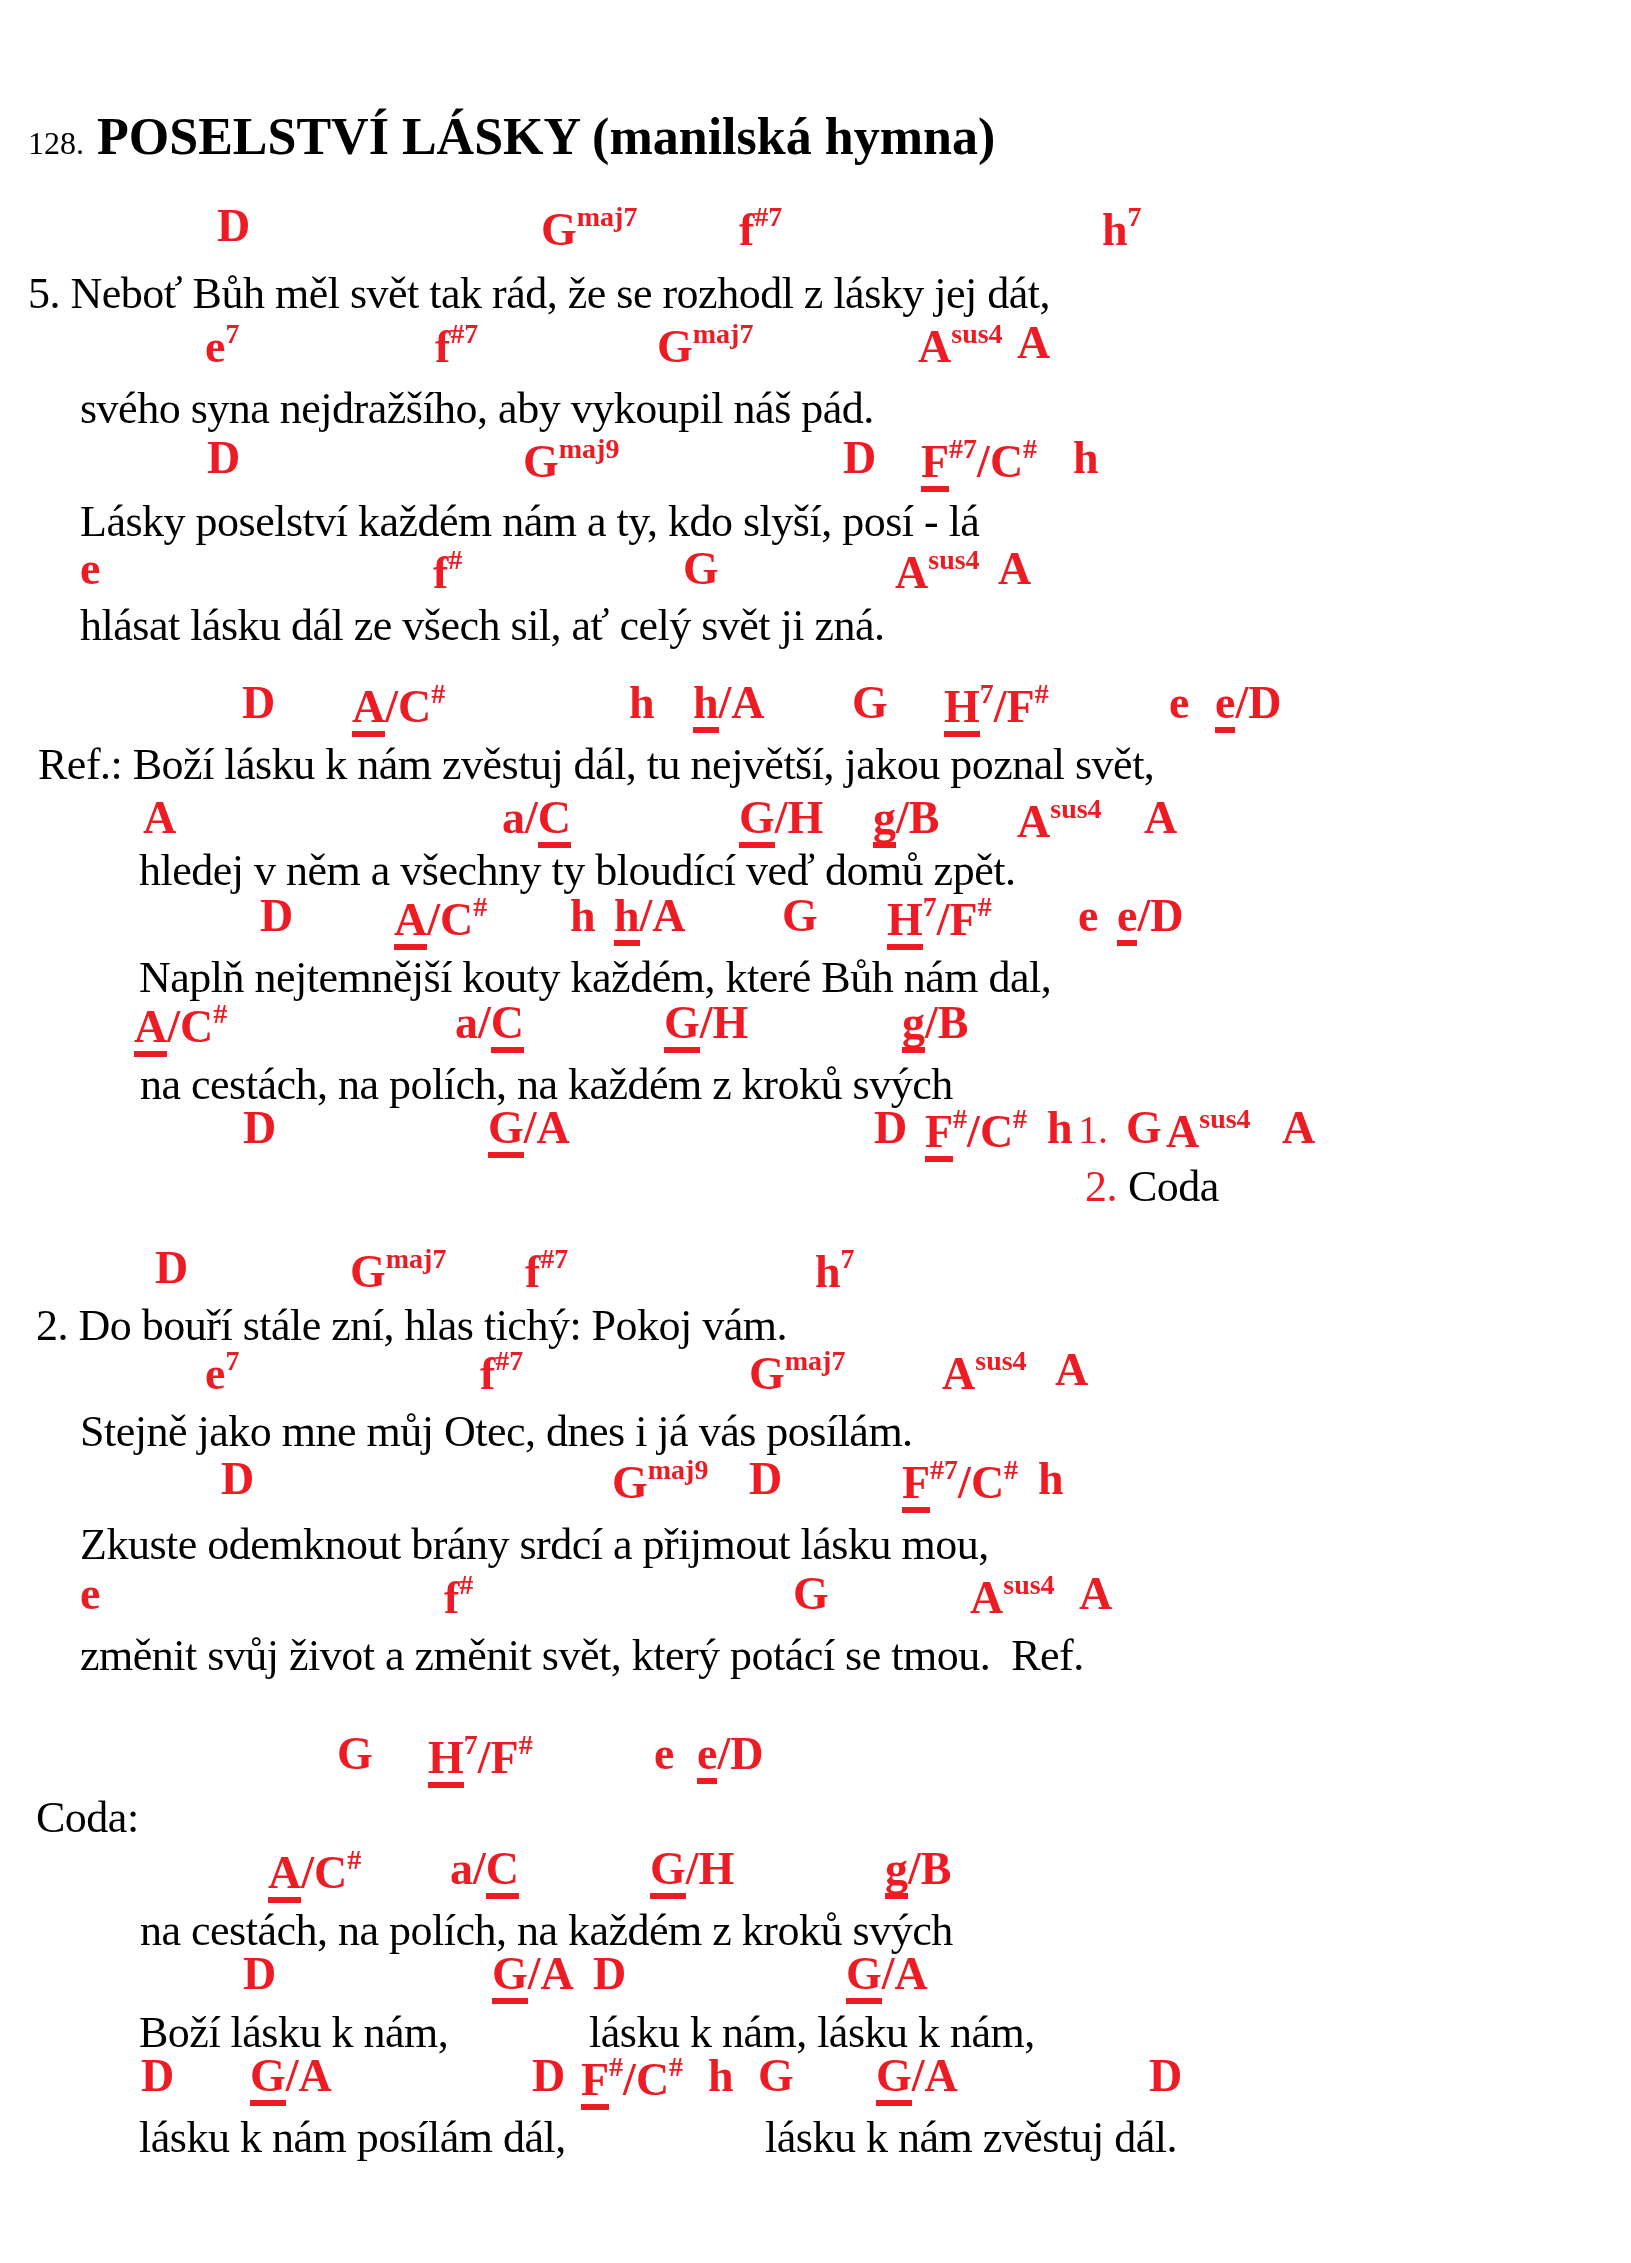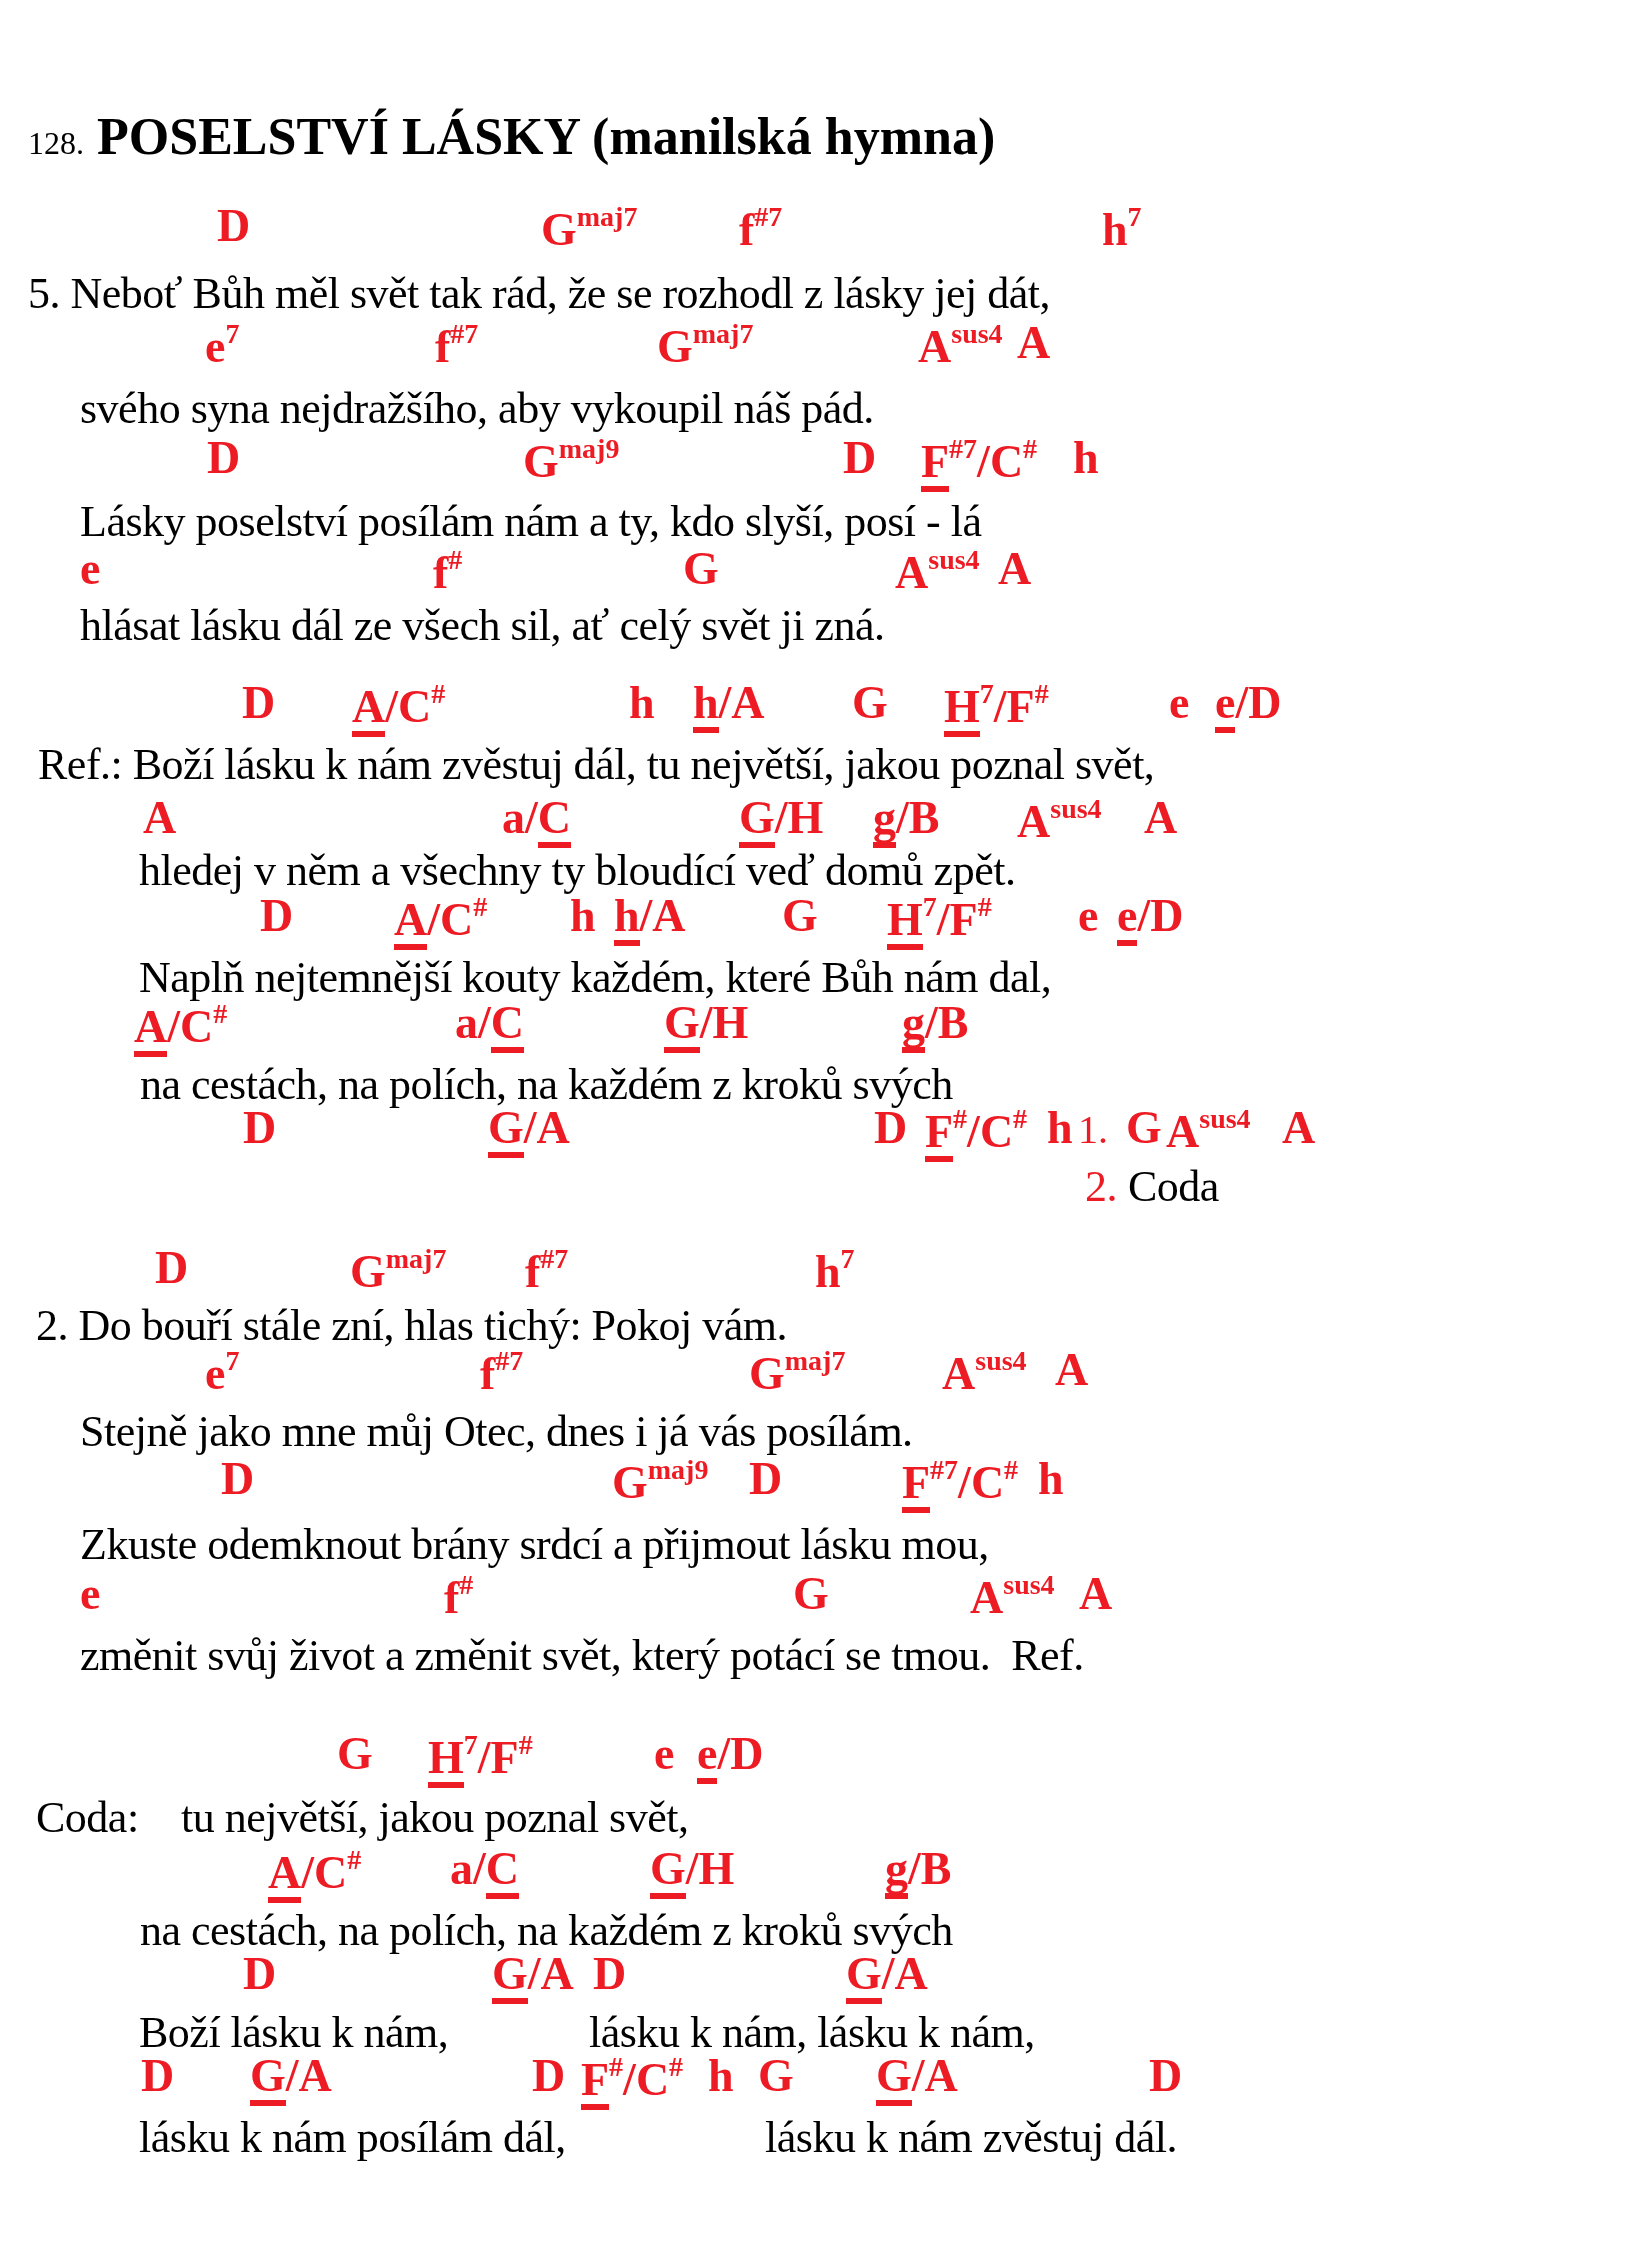--- a/index.html
+++ b/index.html
@@ -69,21 +69,21 @@
         <span class="lseg" style="left: 80px;">svého syna nejdražšího, aby vykoupil náš pád.</span>
       </div>
       <div class="row" style="top: 435px;">
         <span class="chord" style="left: 207px;"><span class="cr">D</span></span>
         <span class="chord" style="left: 523px;"><span class="cr">G</span><span class="sup">maj9</span></span>
         <span class="chord" style="left: 843px;"><span class="cr">D</span></span>
         <span class="chord" style="left: 921px;"><span class="cr u">F</span><span class="sup">#7</span><span class="cr">/C</span><span class="sup">#</span></span>
         <span class="chord" style="left: 1073px;"><span class="cr">h</span></span>
       </div>
       <div class="row" style="top: 497px;">
-        <span class="lseg" style="left: 80px;">Lásky poselství posílám nám a ty, kdo slyší, posí - lá</span>
+        <span class="lseg" style="left: 80px;">Lásky poselství každém nám a ty, kdo slyší, posí - lá</span>
       </div>
       <div class="row" style="top: 546px;">
         <span class="chord" style="left: 80px;"><span class="cr">e</span></span>
         <span class="chord" style="left: 433px;"><span class="cr">f</span><span class="sup">#</span></span>
         <span class="chord" style="left: 683px;"><span class="cr">G</span></span>
         <span class="chord" style="left: 895px;"><span class="cr">A</span><span class="sup">sus4</span></span>
         <span class="chord" style="left: 998px;"><span class="cr">A</span></span>
       </div>
       <div class="row" style="top: 601px;">
         <span class="lseg" style="left: 80px;">hlásat lásku dál ze všech sil, ať celý svět ji zná.</span>
@@ -189,21 +189,20 @@
         <span class="lseg" style="left: 80px;">změnit svůj život a změnit svět, který potácí se tmou.  Ref.</span>
       </div>
       <div class="row" style="top: 1731px;">
         <span class="chord" style="left: 337px;"><span class="cr">G</span></span>
         <span class="chord" style="left: 428px;"><span class="cr u">H</span><span class="sup">7</span><span class="cr">/F</span><span class="sup">#</span></span>
         <span class="chord" style="left: 654px;"><span class="cr">e</span></span>
         <span class="chord" style="left: 697px;"><span class="cr u">e</span><span class="cr">/D</span></span>
       </div>
       <div class="row" style="top: 1793px;">
         <span class="lseg" style="left: 36px;">Coda:</span>
-        <span class="lseg" style="left: 181px;">tu největší, jakou poznal svět,</span>
       </div>
       <div class="row" style="top: 1846px;">
         <span class="chord" style="left: 268px;"><span class="cr u">A</span><span class="cr">/C</span><span class="sup">#</span></span>
         <span class="chord" style="left: 450px;"><span class="cr">a/</span><span class="cr u">C</span></span>
         <span class="chord" style="left: 650px;"><span class="cr u">G</span><span class="cr">/H</span></span>
         <span class="chord" style="left: 885px;"><span class="cr u">g</span><span class="cr">/B</span></span>
       </div>
       <div class="row" style="top: 1906px;">
         <span class="lseg" style="left: 140px;">na cestách, na polích, na každém z kroků svých</span>
       </div>

